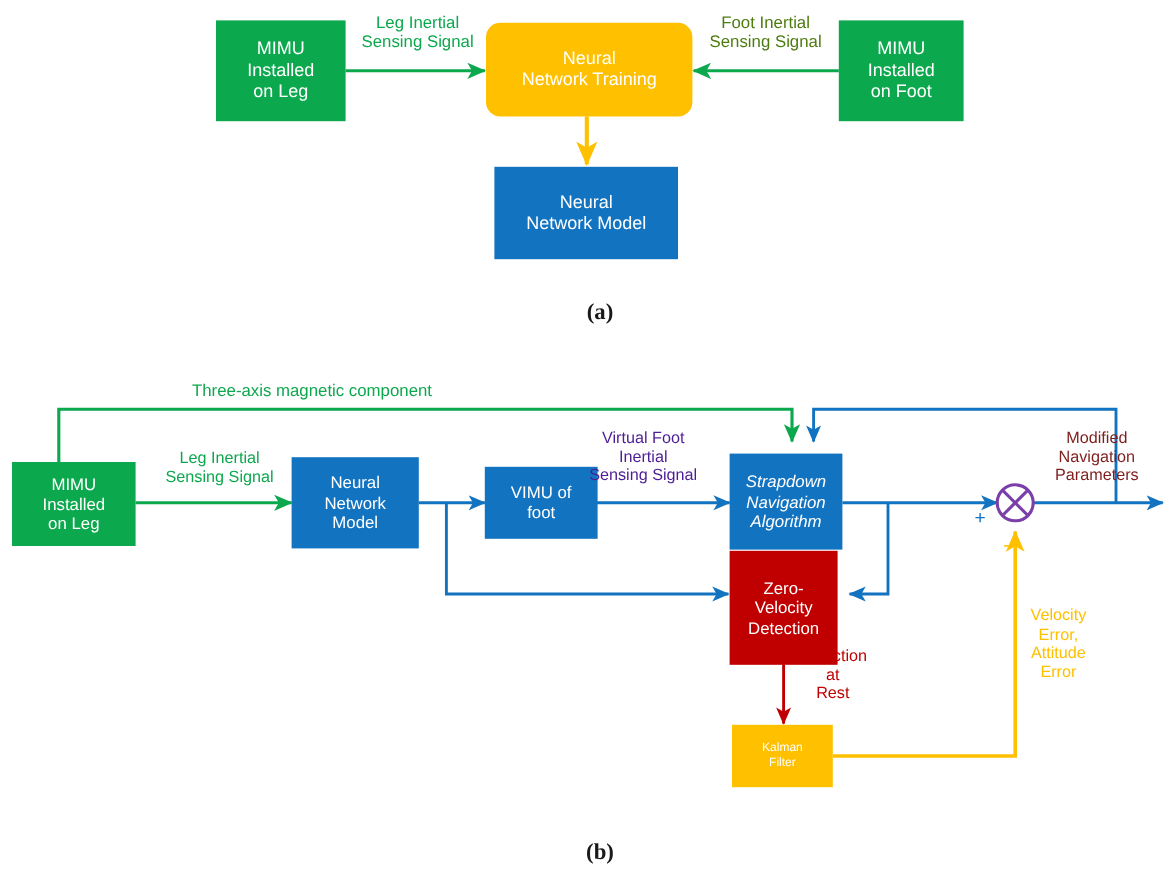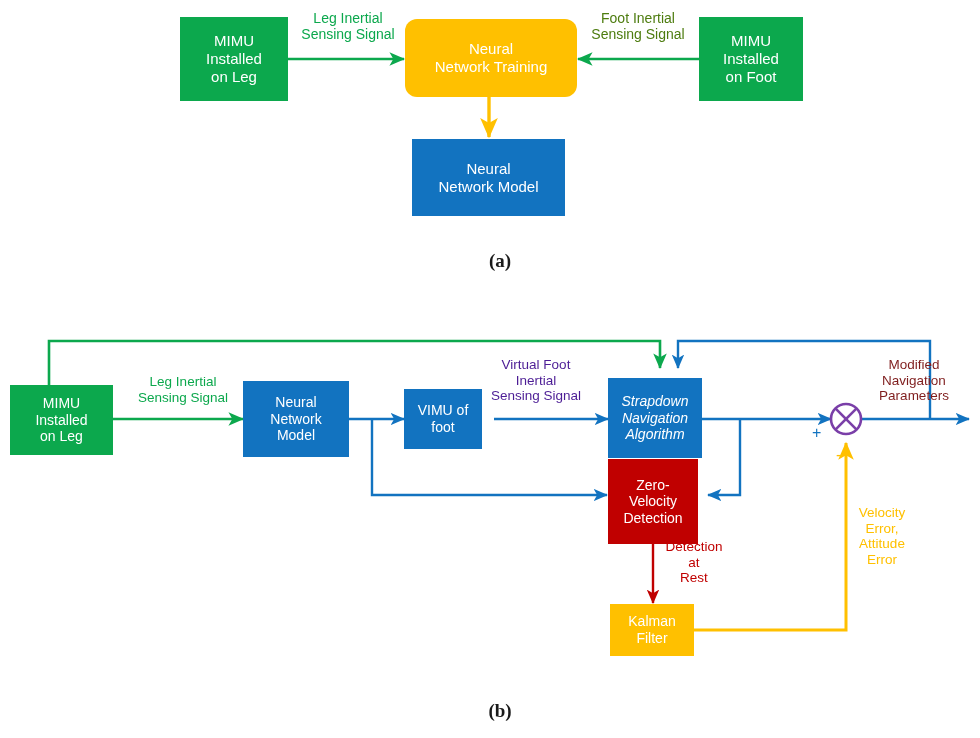--- a/index.html
+++ b/index.html
@@ -143,34 +143,35 @@
   </div>
 
   <div class="node" style="left:10px; top:385px; width:103px; height:70px; background:#0CA84D; font-size:14px;">MIMU
 Installed
 on Leg</div>
 
   <div class="node" style="left:243px; top:381px; width:106px; height:76px; background:#1273C0; font-size:14px;">Neural
 Network
 Model</div>
 
-  <div class="node" style="left:404px; top:389px; width:78px; height:60px; background:#1273C0; font-size:14px;">VIMU of
+  <div class="node" style="left:404px; top:389px; width:94px; height:60px; background:#1273C0; font-size:14px;">VIMU of
 foot</div>
 
   <div class="node" style="left:608px; top:378px; width:94px; height:80px; background:#1273C0; font-size:14px;font-style:italic;">Strapdown
 Navigation
 Algorithm</div>
 
-  <div class="node" style="left:608px; top:459px; width:90px; height:85px; background:#C00000; font-size:14px;">Zero-
+  <div class="node" style="left:608px; top:459px; width:90px; height:95px; background:#C00000; font-size:14px;">Zero-
 Velocity
 Detection</div>
 
-  <div class="node" style="left:610px; top:604px; width:84px; height:52px; background:#FFC000; font-size:14px;">Kalman
+  <div class="node" style="left:610px; top:604px; width:84px; height:52px; background:#FFC000; font-size:10px;">Kalman
 Filter</div>
 
+  <div class="edge-label" style="left:160px; top:317px; width:330px; font-size:14px; color:#0CA84D; text-align:left;">Three-axis magnetic component</div>
 
   <div class="edge-label" style="left:122px; top:374px; width:122px; font-size:13.5px; color:#0CA84D;">Leg Inertial
 Sensing Signal</div>
 
   <div class="edge-label" style="left:478px; top:357px; width:116px; font-size:13.5px; color:#4c1d95;">Virtual Foot
 Inertial
 Sensing Signal</div>
 
 
   <div class="edge-label" style="left:862px; top:357px; width:104px; font-size:13.5px; color:#7f1d1d;">Modified

